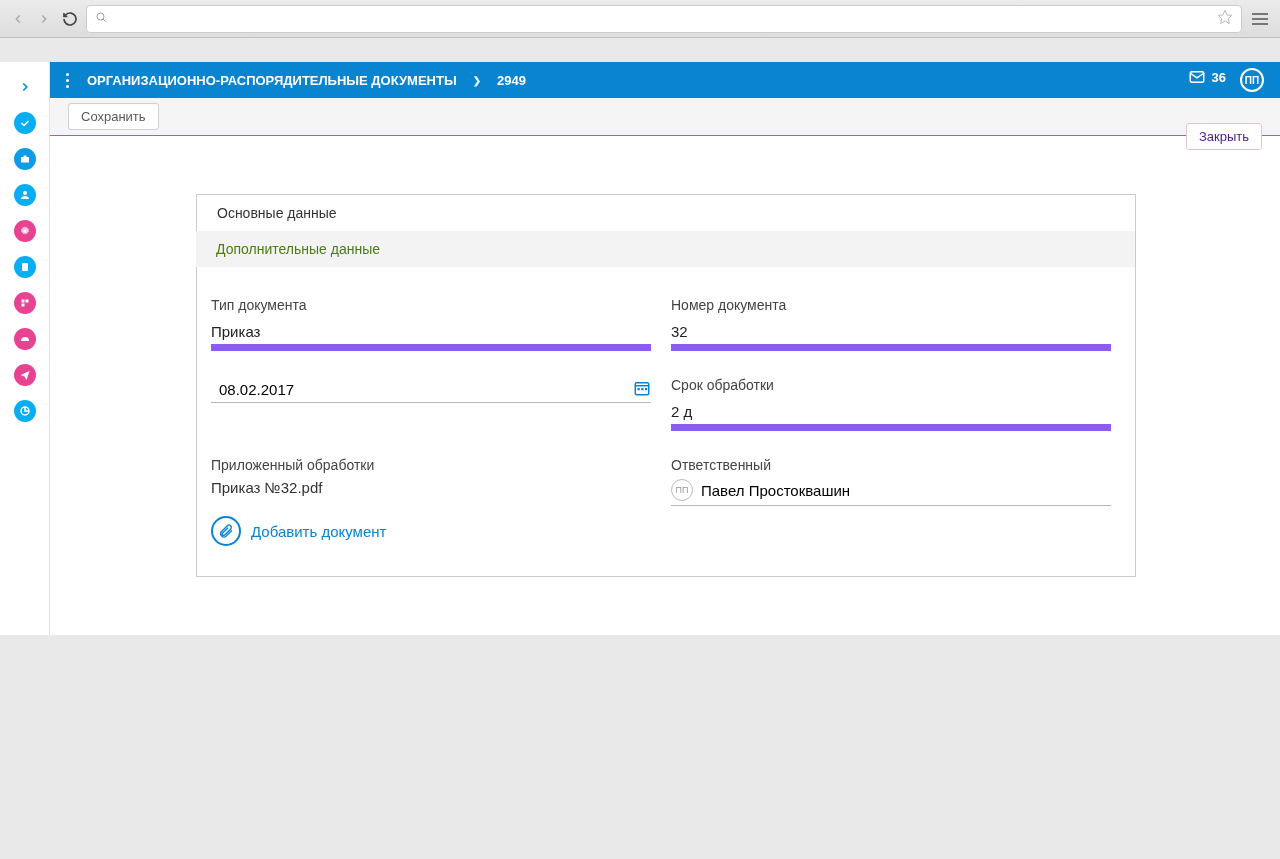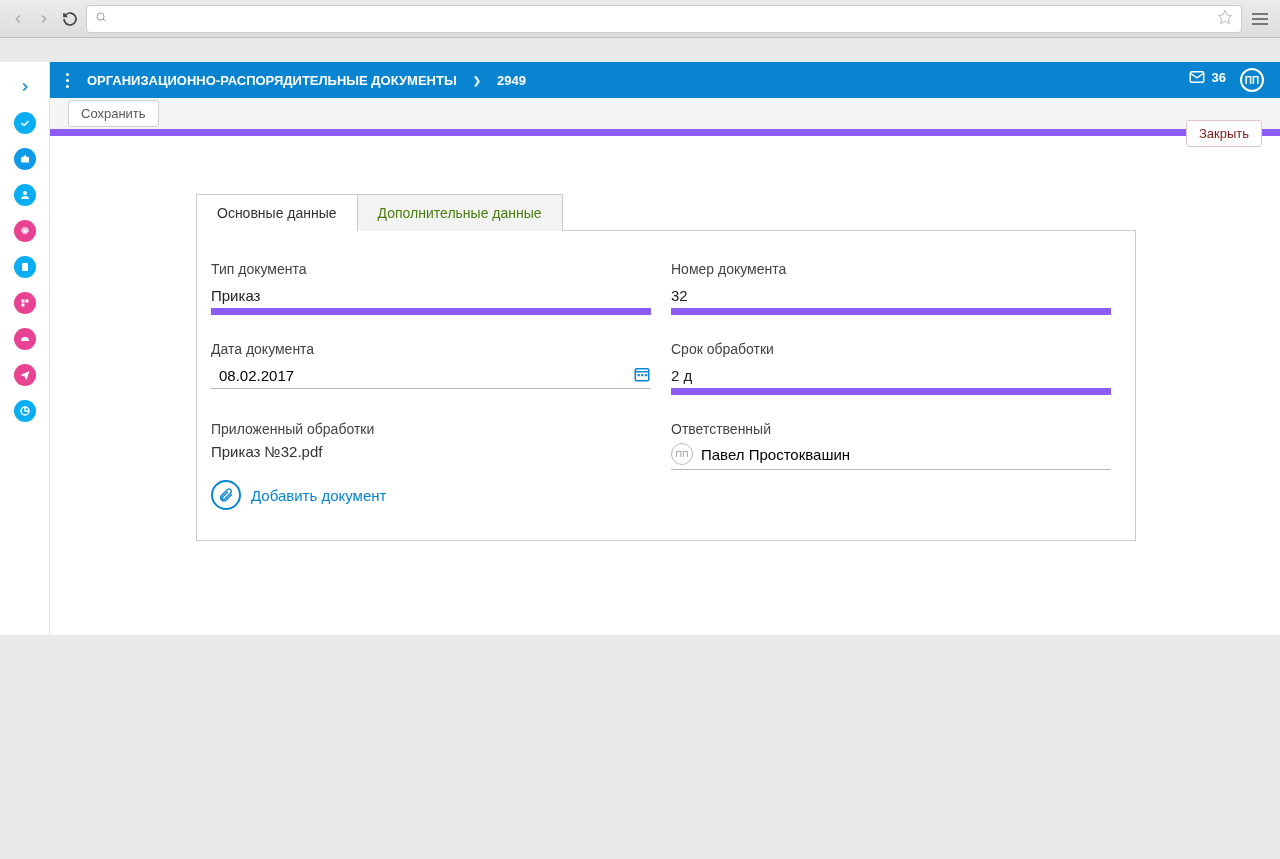--- a/index.html
+++ b/index.html
@@ -34,28 +34,28 @@
     
     .header { height: 36px; background: #0884d0; color: #fff; display:flex; align-items:center; padding: 0 16px; font-size: 13px; font-weight: 600; }
     .header .dots { margin-right: 18px; cursor:pointer; display:flex; flex-direction:column; gap:3px; }
     .header .dots i { width:3px; height:3px; background:#fff; border-radius:50%; display:block; }
     .header .crumb-sep { margin: 0 16px; font-size: 10px; opacity:.9; }
     .header-right { margin-left:auto; display:flex; align-items:flex-start; gap:14px; }
     .mail-badge { display:flex; align-items:center; gap:6px; font-weight:600; cursor:pointer; }
     .avatar-circle { width:24px; height:24px; border:2px solid #fff; border-radius:50%; display:flex; align-items:center; justify-content:center; font-size:10px; font-weight:700; cursor:pointer; }
 
     
-    .actionbar { height: 38px; background:#f5f5f5; border-bottom:7px solid #8b5cf6; display:flex; align-items:center; padding: 12px 18px; }
+    .actionbar { height: 38px; background:#f5f5f5; border-bottom:1px solid #8b5cf6; display:flex; align-items:center; padding: 12px 18px; }
     .btn { border:1px solid #d0d0d0; background:#fff; padding: 5px 12px; font-size:13px; color:#595959; border-radius:3px; cursor:pointer; }
-    .btn-danger { color:#7f1d1d; border-color:#e2c6c6; margin-left:auto;margin-top:40px; }
+    .btn-danger { color:#4c1d95; border-color:#e2c6c6; margin-left:auto;margin-top:40px; }
 
     
     .content { flex:1; padding: 58px 0 0 0; display:flex; justify-content:flex-start; }
     .form-card-wrap { margin-left: 146px; width: 940px; }
-    .tabs { display:flex; }
+    .tabs { display:flex;flex-direction:column; }
     .tab { border:1px solid #ccc; border-bottom:none; padding:10px 20px; font-size:14px; background:#f3f3f3; color:#4d7c0f; cursor:pointer; position:relative; margin-bottom:-1px; }
     .tab.active { background:#fff; color:#333; font-weight:500; z-index:2; }
     .tab:not(.active) { border-left:none; }
     .panel { border:1px solid #ccc; background:#fff; padding: 30px 24px 30px 14px; }
     .grid { display:grid; grid-template-columns: 1fr 1fr; column-gap: 20px; row-gap: 26px; }
     .field { display:flex; flex-direction:column; gap:6px; }
     .field label { font-size:14px; color:#444; }
     .field .input-line { border:none; border-bottom:7px solid #8b5cf6; padding: 4px 0; font-size:15px; color:#222; outline:none; background:transparent; width:100%; }
     .date-wrap { display:flex; align-items:center; gap:8px; border-bottom:1px solid #b8b8b8; }
     .date-wrap input { border:none; outline:none; flex:1; font-size:15px; padding:4px 0; background:transparent;margin-left:8px; }
@@ -214,21 +214,20 @@
               <div class="field">
                 <label>Тип документа</label>
                 <input class="input-line" type="text" value="Приказ" style="">
               </div>
               <div class="field">
                 <label>Номер документа</label>
                 <input class="input-line" type="text" value="32" style="">
               </div>
 
               <div class="field">
-                <label>Дата документа</label>
                 <div class="date-wrap">
                   <input type="text" value="08.02.2017" style="">
                   <span class="cal-icon">
                     <svg width="18" height="18" viewBox="0 0 24 24" fill="#0884d0">
                         <rect x="3" y="5" width="18" height="16" rx="2" fill="none" stroke="#0884d0" stroke-width="2"></rect>
                         <line x1="3" y1="9" x2="21" y2="9" stroke="#0884d0" stroke-width="2"></line>
                         <rect x="6" y="12" width="3" height="3"></rect>
                         <rect x="11" y="12" width="3" height="3"></rect>
                         <rect x="16" y="12" width="3" height="3"></rect>
                       </svg>

